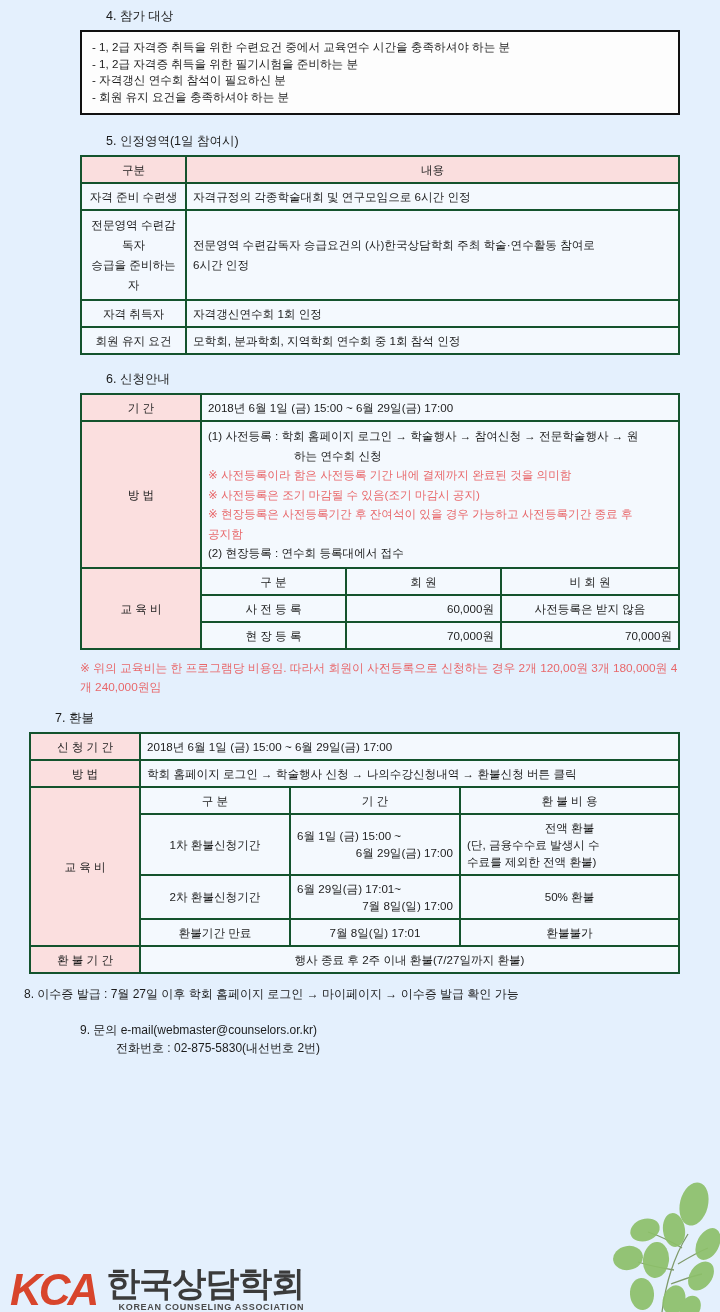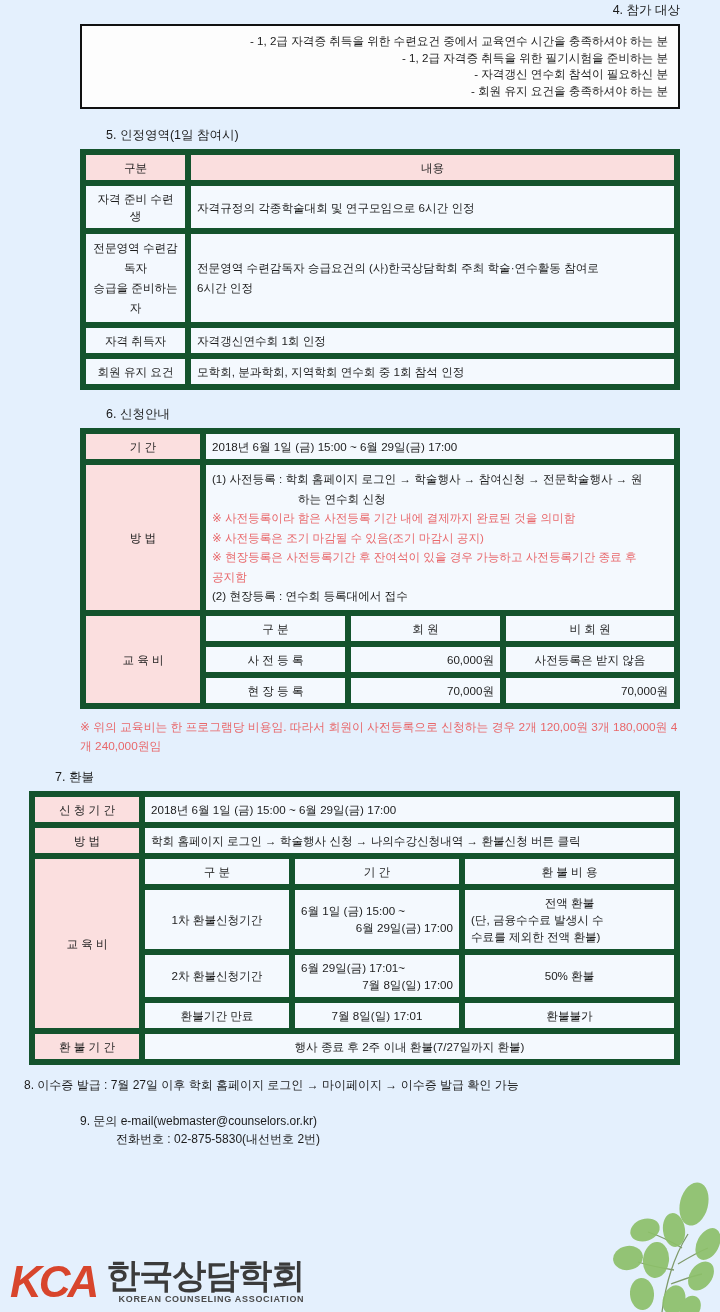--- a/index.html
+++ b/index.html
@@ -47,21 +47,21 @@
   }
 
   
   table.doc {
     border-collapse: collapse;
     width: 100%;
     background: #f3f8fe;
     table-layout: fixed;
   }
   table.doc td, table.doc th {
-    border: 6px solid #14532d;
+    border: 2px solid #14532d;
     padding: 4px 6px;
     font-size: 11.6px;
     font-weight: normal;
     vertical-align: middle;
     line-height: 17px;
   }
   .hdr { background: #fadede; text-align: center; font-weight: bold; }
   .lbl { background: #fbdfdf; text-align: center; }
   .ctr { text-align: center; }
   .rgt { text-align: right; }
@@ -94,21 +94,21 @@
   }
   .indent { padding-left: 62px; }
 
   
   .method p { margin: 0; line-height: 19.5px; }
   .method .hang { padding-left: 86px; }
 
   
   .footer {
     position: absolute;
-    left: 10px; bottom: 8px;
+    left: 10px; bottom: 0;
     display: flex; align-items: flex-end; gap: 10px;
   }
   .kca-mark {
     font-family: "Liberation Sans", sans-serif;
     font-weight: bold;
     font-style: italic;
     font-size: 44px;
     color: #d8452c;
     line-height: 44px;
     letter-spacing: -3px;
@@ -152,21 +152,21 @@
       <ellipse cx="131" cy="104" rx="11" ry="16" transform="rotate(36 131 104)"></ellipse>
       <ellipse cx="75" cy="58" rx="15" ry="11" transform="rotate(-18 75 58)"></ellipse>
       <ellipse cx="58" cy="86" rx="15" ry="12" transform="rotate(-10 58 86)"></ellipse>
       <ellipse cx="86" cy="88" rx="13" ry="18" transform="rotate(6 86 88)"></ellipse>
       <ellipse cx="72" cy="122" rx="12" ry="16" transform="rotate(-4 72 122)"></ellipse>
       <ellipse cx="104" cy="128" rx="11" ry="15" transform="rotate(18 104 128)"></ellipse>
       <ellipse cx="120" cy="136" rx="10" ry="13" transform="rotate(30 120 136)"></ellipse>
     </g>
   </svg>
 
-  <div class="block" style="padding-top:2px;text-align:right;">
+  <div class="block" style="padding-top:8px;">
     <div class="sec-head">4. 참가 대상</div>
     <div class="target-box">
       <div>- 1, 2급 자격증 취득을 위한 수련요건 중에서 교육연수 시간을 충족하셔야 하는 분</div>
       <div>- 1, 2급 자격증 취득을 위한 필기시험을 준비하는 분</div>
       <div>- 자격갱신 연수회 참석이 필요하신 분</div>
       <div>- 회원 유지 요건을 충족하셔야 하는 분</div>
     </div>
   </div>
 
   <div class="block" style="padding-top:18px;">

